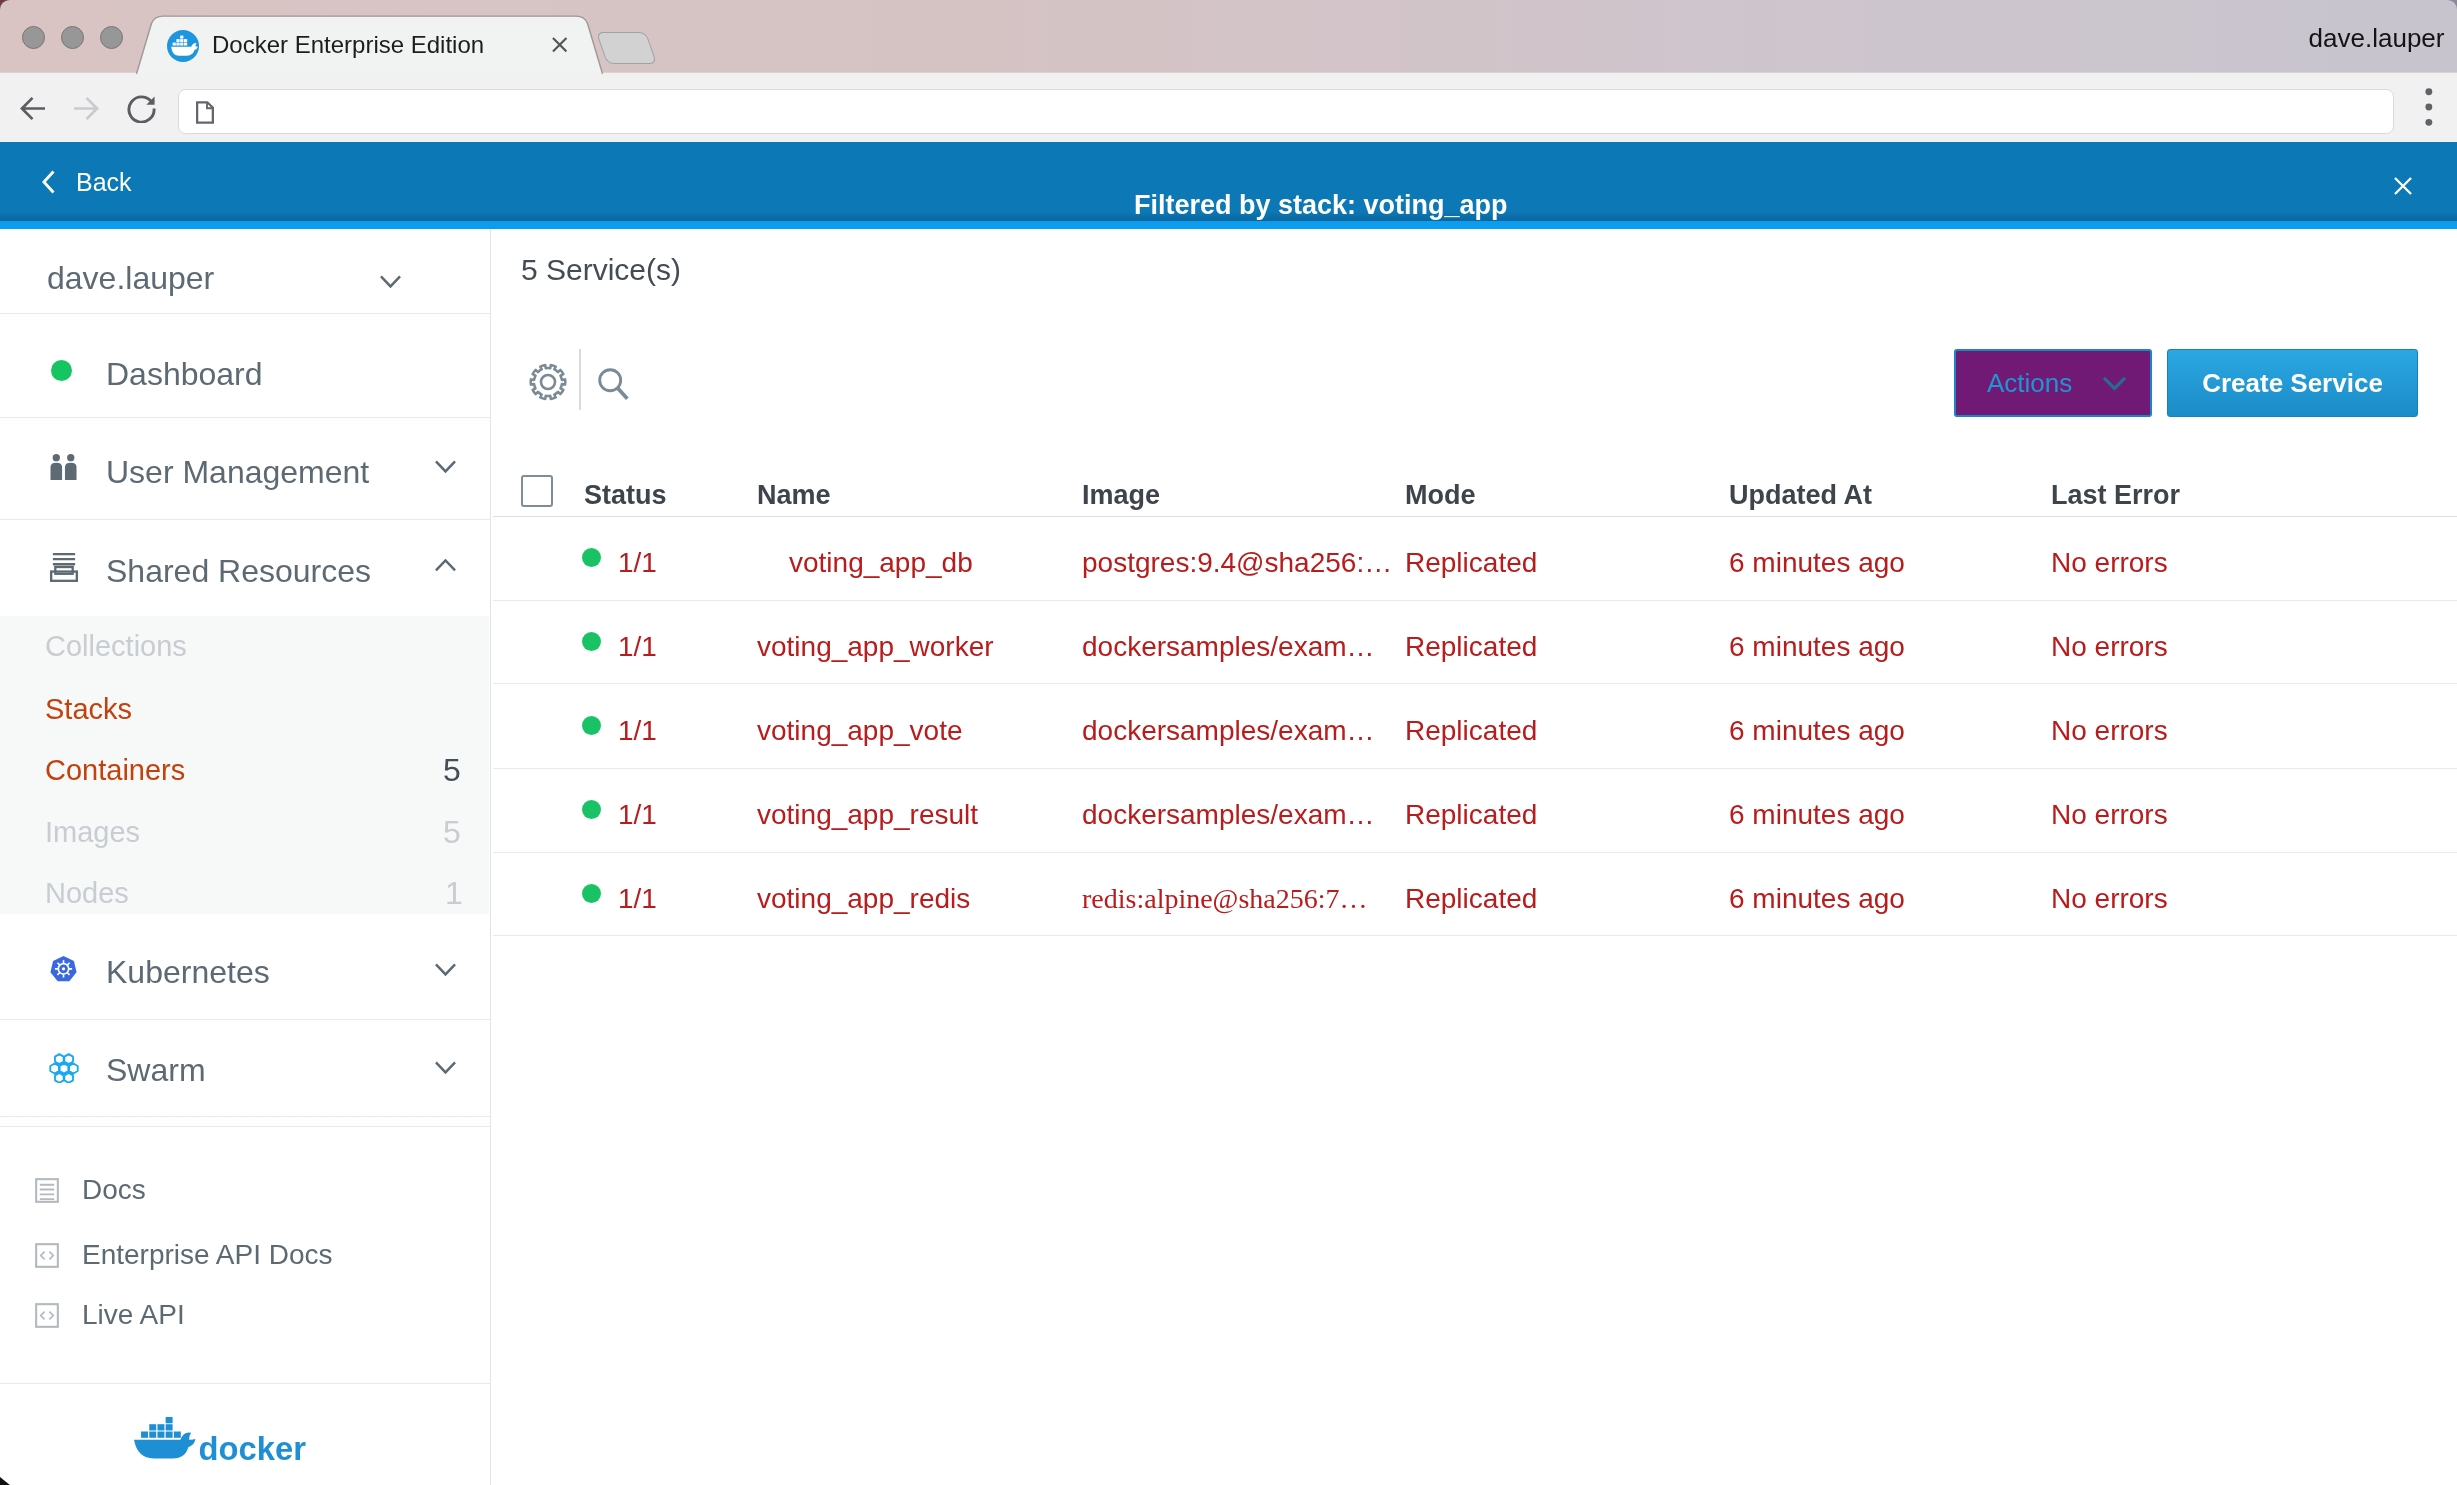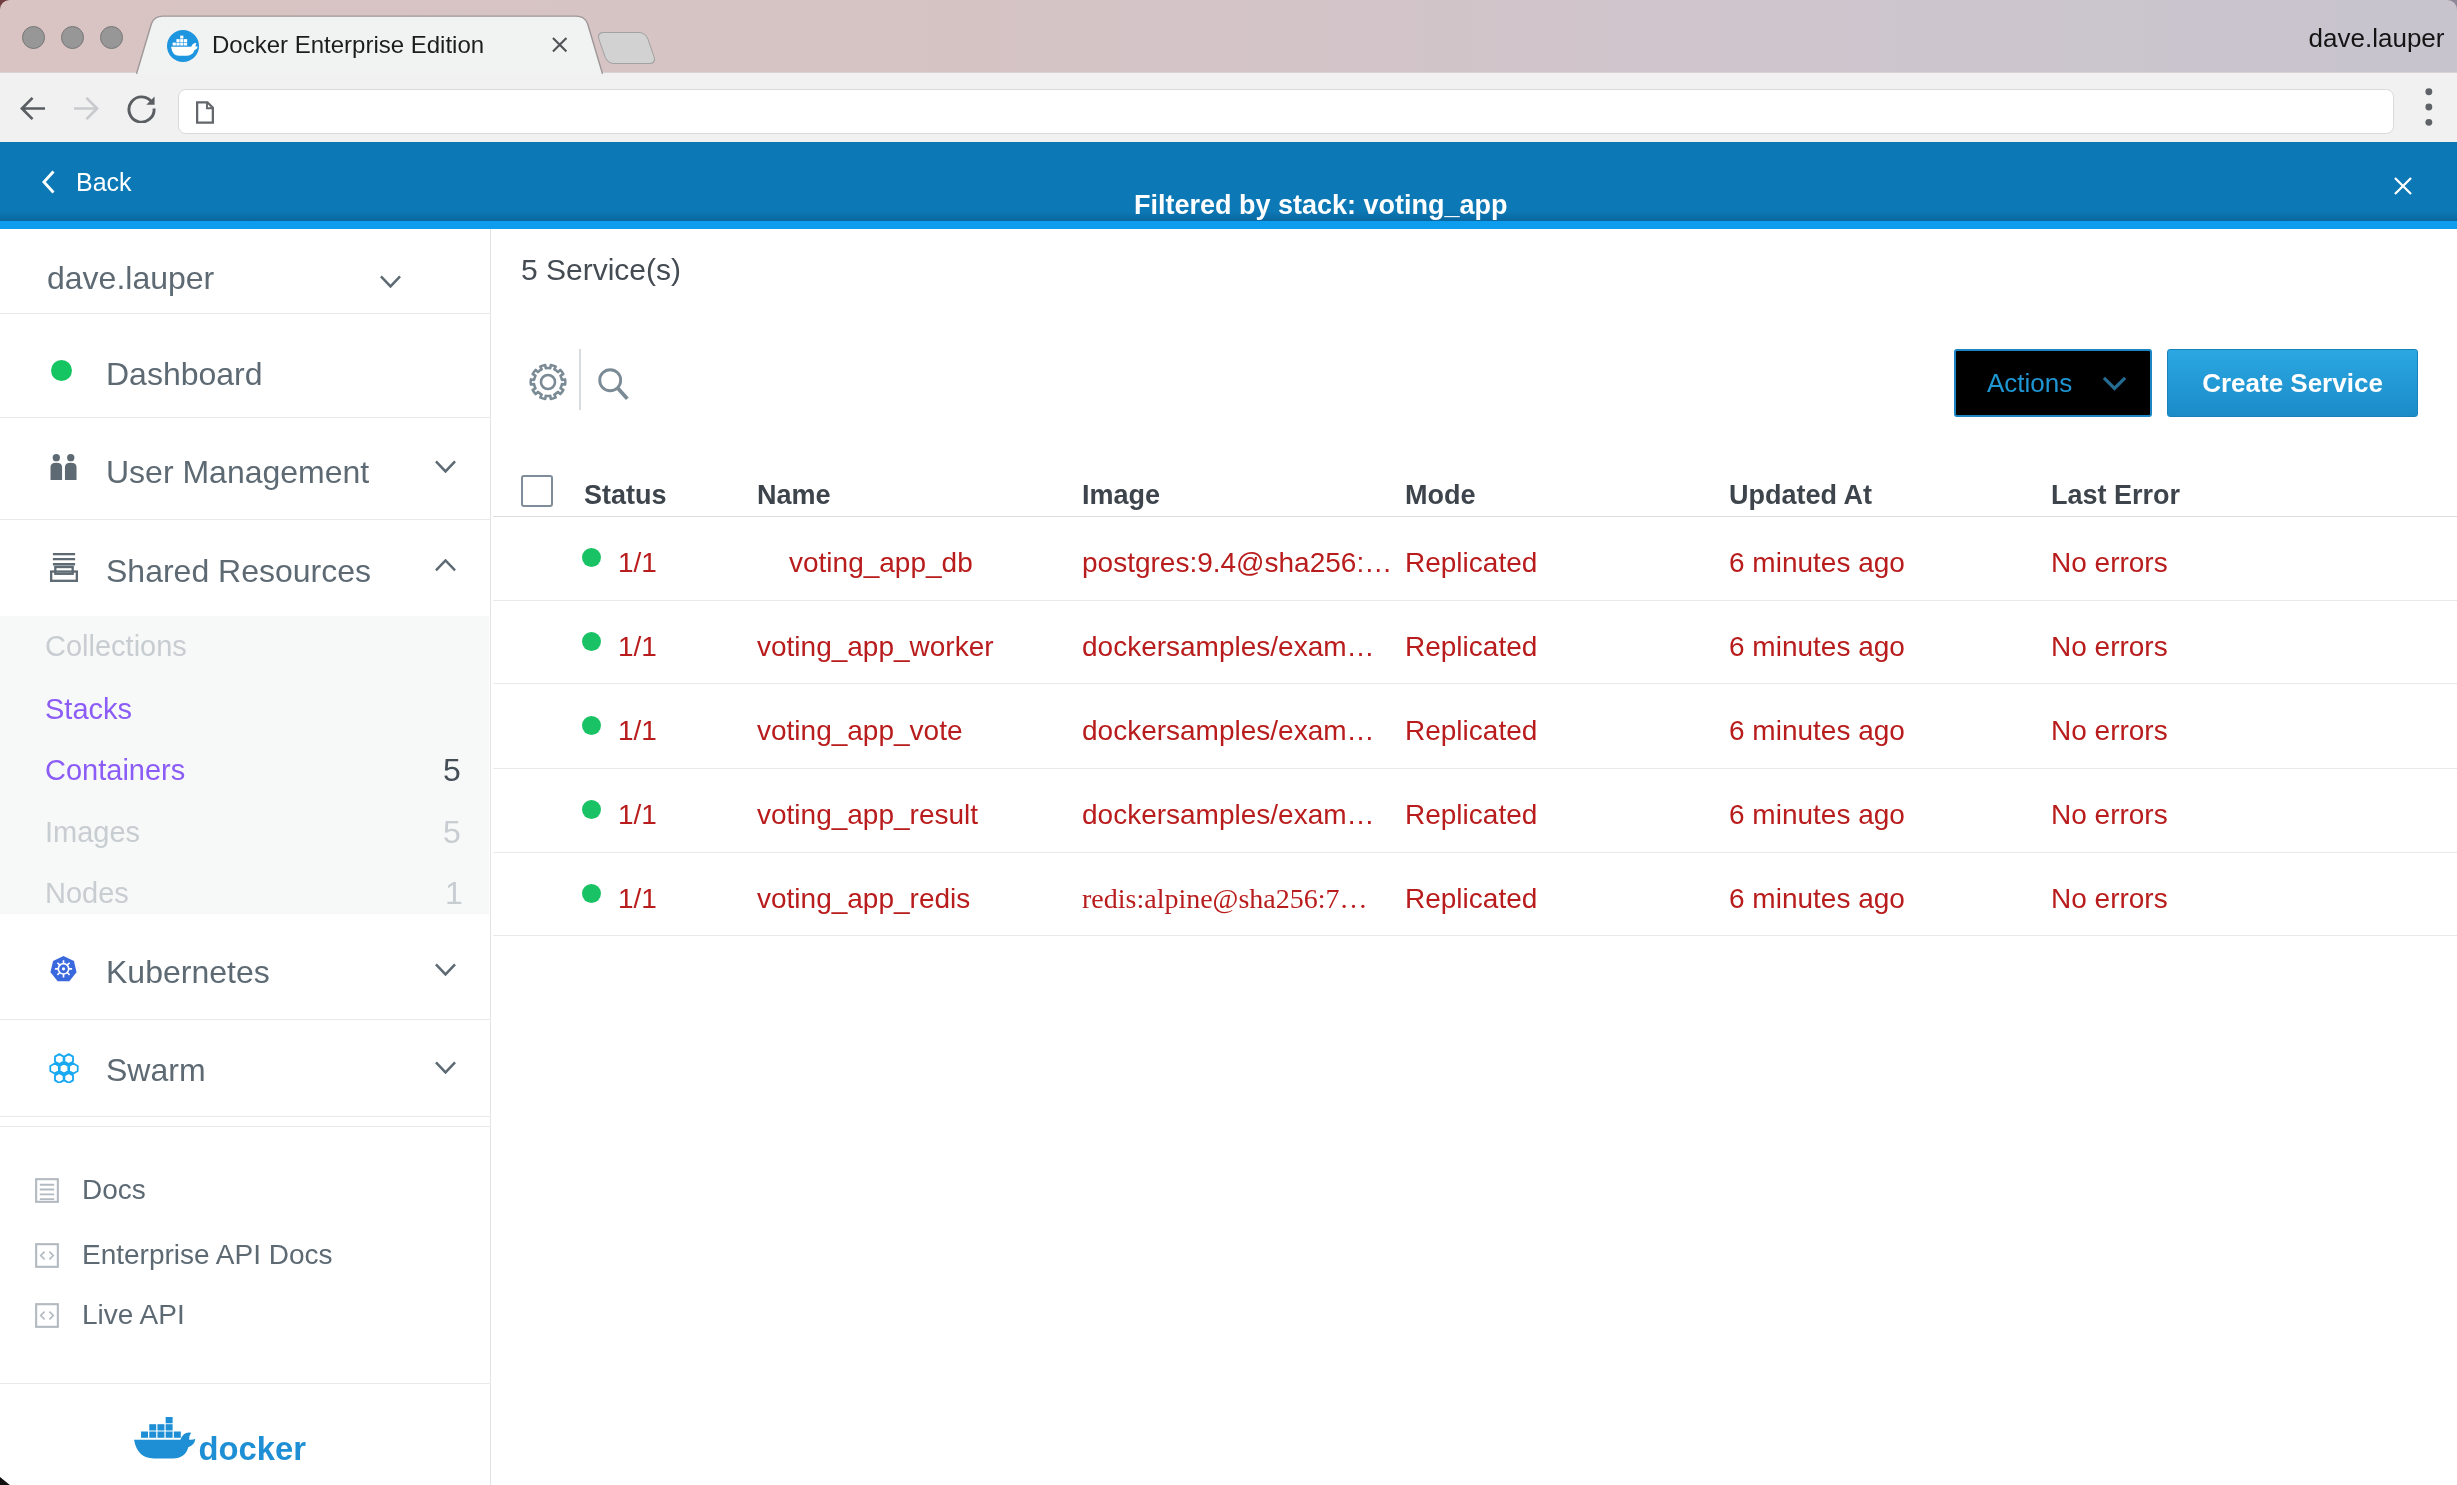--- a/index.html
+++ b/index.html
@@ -39,32 +39,32 @@
 #bannertitle { position:absolute; left:1134px; top:23px; height:79px; line-height:81px;
   font-size:27px; font-weight:700; }
 #strip { position:absolute; left:0; top:221px; width:2457px; height:7.7px; background:#0d9cee; }
 
 
 #app { position:absolute; left:0; top:229px; width:2457px; height:1257px; background:#fff; }
 #sidebar { position:absolute; left:0; top:0; width:491px; height:1257px; background:#fff;
   border-right:1.9px solid #e2e3e5; }
 .sep { position:absolute; left:0; width:491px; height:0; border-top:1.9px solid #e8e9eb; }
 .navtxt { position:absolute; left:106px; font-size:32px; color:#5d6a73; white-space:nowrap; }
-.subtxt { position:absolute; left:45px; font-size:29px; color:#8b5cf6; white-space:nowrap; }
+.subtxt { position:absolute; left:45px; font-size:29px; color:#c2410c; white-space:nowrap; }
 .subtxt.dis { color:#c8cdd2; }
 .cnt { position:absolute; font-size:32px; color:#444e57; }
 .cnt.dis { color:#c8cdd2; }
 .docstxt { position:absolute; left:82px; font-size:28px; color:#5d6a73; white-space:nowrap; }
 #submenu { position:absolute; left:0; top:387px; width:489px; height:298px; background:#f7f8f8; }
 
 
 #main { position:absolute; left:493px; top:0; width:1965px; height:1257px; background:#fff; }
 .h1 { position:absolute; left:28px; top:24px; font-size:30px; color:#444b52; }
 .btn-actions { position:absolute; left:1461px; top:120px; width:198px; height:68px;
-  border:2.9px solid #1b86c3; border-radius:2.9px; background:#000000; }
+  border:2.9px solid #1b86c3; border-radius:2.9px; background:#701a75; }
 .btn-actions span { position:absolute; left:31px; top:0; height:63px; line-height:65px;
   font-size:26px; color:#1e96d2; }
 .btn-create { position:absolute; left:1674px; top:120px; width:251px; height:68px;
   background:linear-gradient(180deg,#2ba7e2,#1b8cc8); border:1.9px solid #1781ba; border-radius:2.9px; }
 .btn-create span { position:absolute; left:0; width:100%; text-align:center; top:0; height:64px;
   line-height:66px; font-size:26px; color:#fff; font-weight:700; }
 .hdr { position:absolute; top:251px; font-size:27px; font-weight:700; color:#3d444b; white-space:nowrap; }
 .cell { position:absolute; font-size:28px; color:#b91c1c; white-space:nowrap; }
 .rowsep { position:absolute; left:0; width:1965px; border-top:1.9px solid #e7e9eb; }
 .gdot { position:absolute; width:19px; height:19px; border-radius:50%; background:#19c365; }

